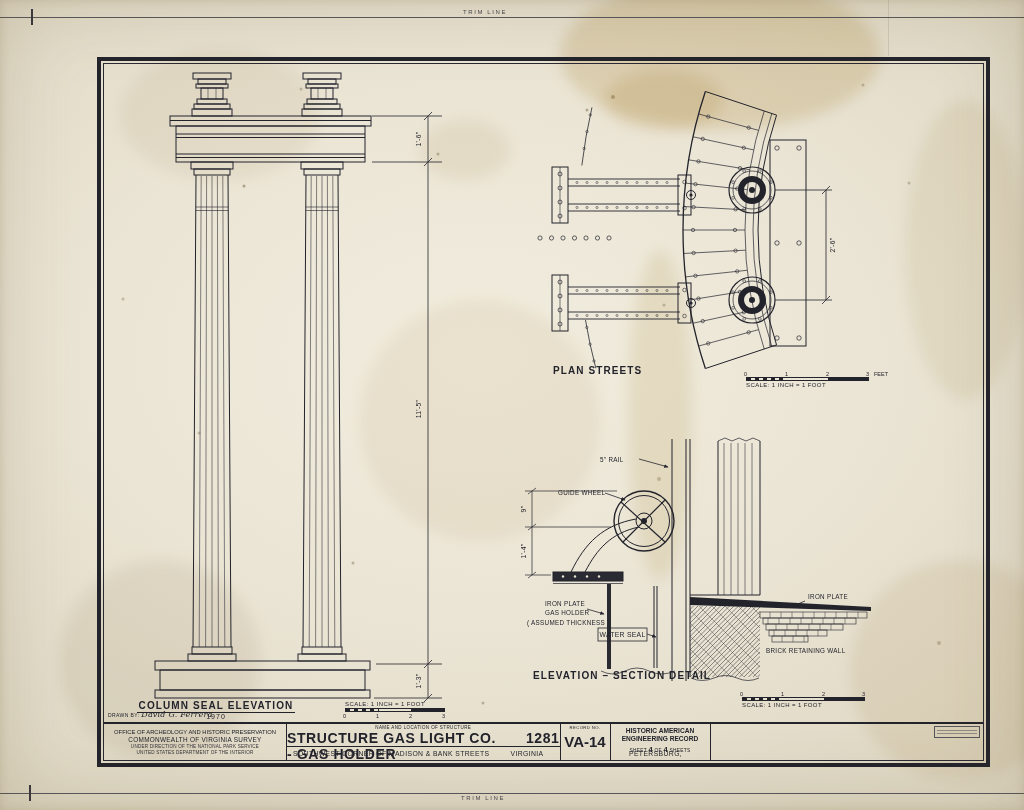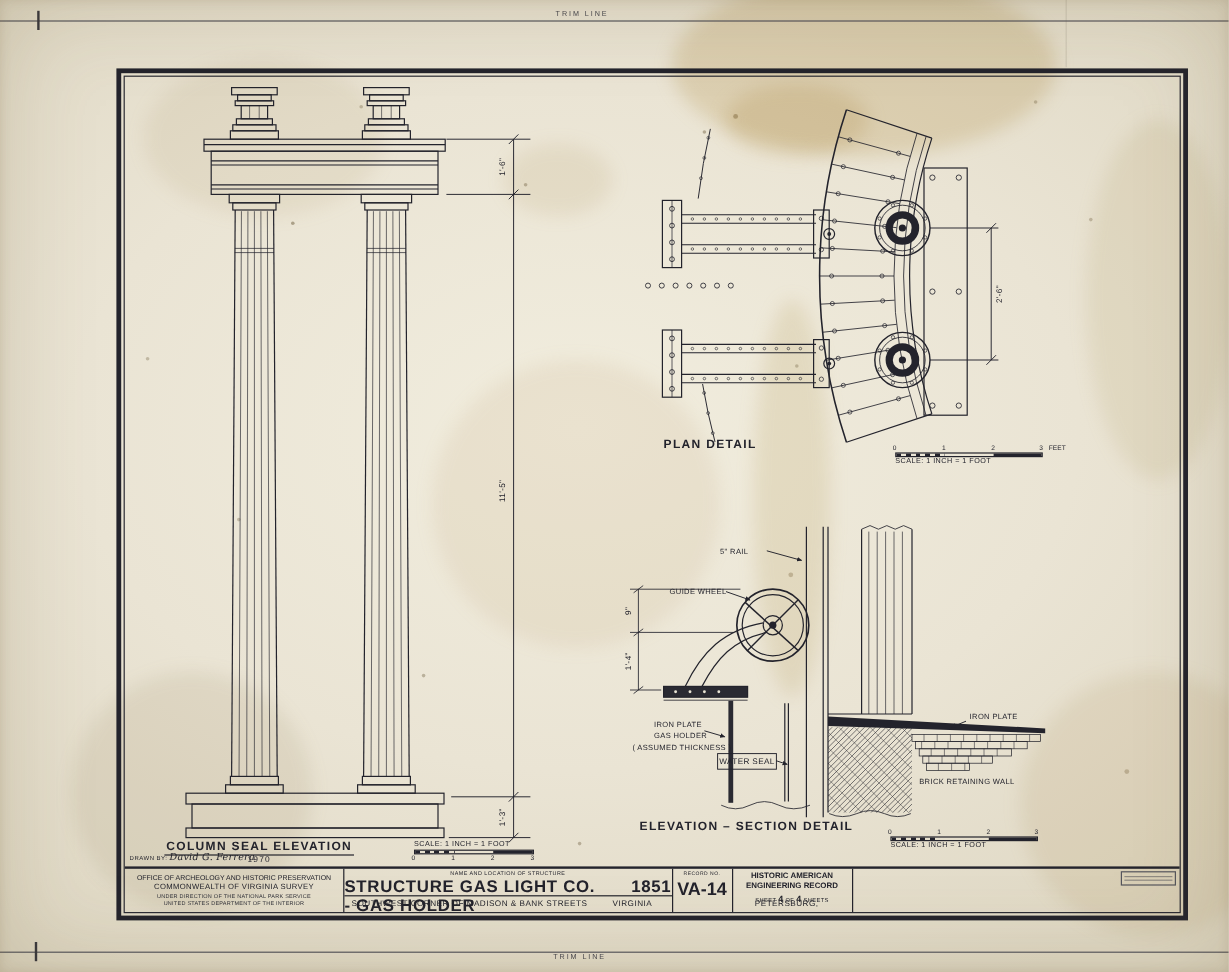--- a/index.html
+++ b/index.html
@@ -347,21 +347,21 @@
         <g stroke="#23232c" fill="none" stroke-width="0.8">
           <line x1="255" y1="115" x2="312" y2="115"></line>
           <line x1="255" y1="225" x2="312" y2="225"></line>
           <line x1="306" y1="115" x2="306" y2="225"></line>
           <line x1="302" y1="119" x2="310" y2="111"></line>
           <line x1="302" y1="229" x2="310" y2="221"></line>
         </g>
         <text transform="rotate(-90 315 170)" x="315" y="170">2'-6"</text>
       </svg>
 
-      <div class="cap-title" style="left:449px;top:301px">PLAN DETAIL</div>
+      <div class="cap-title" style="left:449px;top:301px">PLAN STREETS</div>
 
       <div class="scalebar" style="left:642px;top:306px;width:123px">
         <div class="sb-nums">
           <span style="left:-2px">0</span>
           <span style="left:39px">1</span>
           <span style="left:80px">2</span>
           <span style="left:120px">3</span>
           <span style="left:128px">FEET</span>
         </div>
         <div class="sb-bar">
@@ -526,21 +526,21 @@
           <text transform="rotate(-90 21 116)" x="21" y="116">1'-4"</text>
           <text class="ts" x="40" y="171">IRON PLATE</text>
           <text class="ts" x="40" y="180">GAS HOLDER</text>
           <text class="ts" x="22" y="190">( ASSUMED THICKNESS )</text>
           <text x="117.5" y="202">WATER SEAL</text>
           <text class="ts" x="303" y="164">IRON PLATE</text>
           <text class="ts" x="261" y="218">BRICK RETAINING WALL</text>
         </g>
       </svg>
 
-      <div class="cap-title" style="left:429px;top:620px">ELEVATION – SECTION DETAIL</div>
+      <div class="cap-title" style="left:429px;top:606px">ELEVATION – SECTION DETAIL</div>
 
       <div class="scalebar" style="left:638px;top:626px;width:123px">
         <div class="sb-nums">
           <span style="left:-2px">0</span>
           <span style="left:39px">1</span>
           <span style="left:80px">2</span>
           <span style="left:120px">3</span>
         </div>
         <div class="sb-bar">
             <i class="a"></i>
@@ -559,21 +559,21 @@
         <div class="tb-cell tb-office">
           <div class="o1">OFFICE OF ARCHEOLOGY AND HISTORIC PRESERVATION</div>
           <div class="o2">COMMONWEALTH OF VIRGINIA SURVEY</div>
           <div class="o3">UNDER DIRECTION OF THE NATIONAL PARK SERVICE</div>
           <div class="o3">UNITED STATES DEPARTMENT OF THE INTERIOR</div>
         </div>
         <div class="tb-cell tb-name">
           <div class="tb-caption">NAME AND LOCATION OF STRUCTURE</div>
           <div class="bigname">
             <span>STRUCTURE GAS LIGHT CO. - GAS HOLDER</span>
-            <span>1851</span>
+            <span>1281</span>
           </div>
           <div class="addr">
             <span class="a1">SOUTHWEST CORNER OF MADISON &amp; BANK STREETS</span>
             <span class="a2">PETERSBURG,</span>
             <span class="a3">VIRGINIA</span>
           </div>
         </div>
         <div class="tb-cell tb-record">
           <div class="tb-caption">RECORD NO.</div>
           <div class="recno">VA-14</div>

